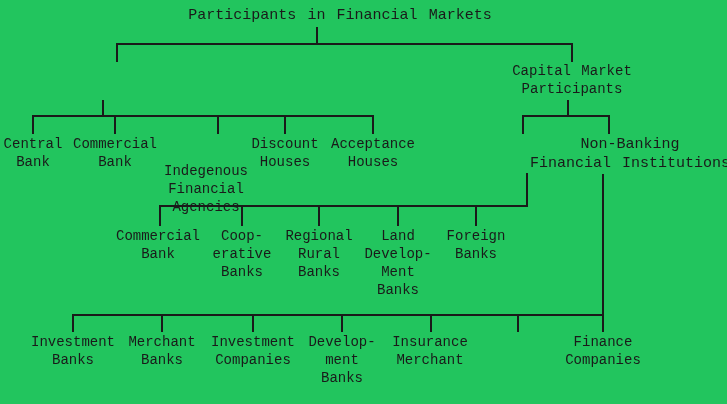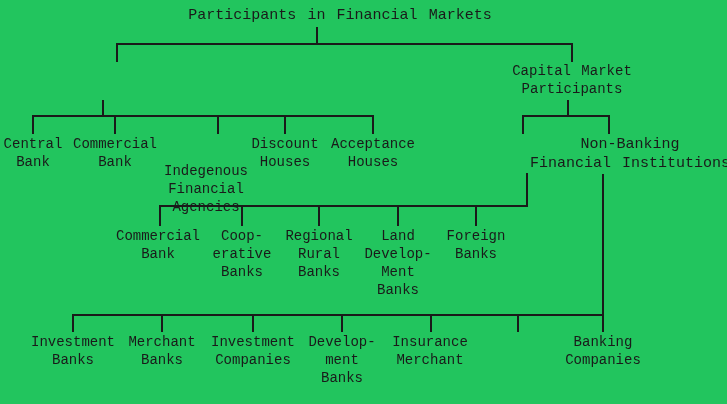--- a/index.html
+++ b/index.html
@@ -103,16 +103,16 @@
 Banks</div>
   <div class="node" style="left:162px; top:333px;">Merchant
 Banks</div>
   <div class="node" style="left:253px; top:333px;">Investment
 Companies</div>
   <div class="node" style="left:342px; top:333px;">Develop-
 ment
 Banks</div>
   <div class="node" style="left:430px; top:333px;">Insurance
 Merchant</div>
-  <div class="node" style="left:603px; top:333px;">Banking
+  <div class="node" style="left:603px; top:333px;">Finance
 Companies</div>
 
 </div>
 
 </body></html>

